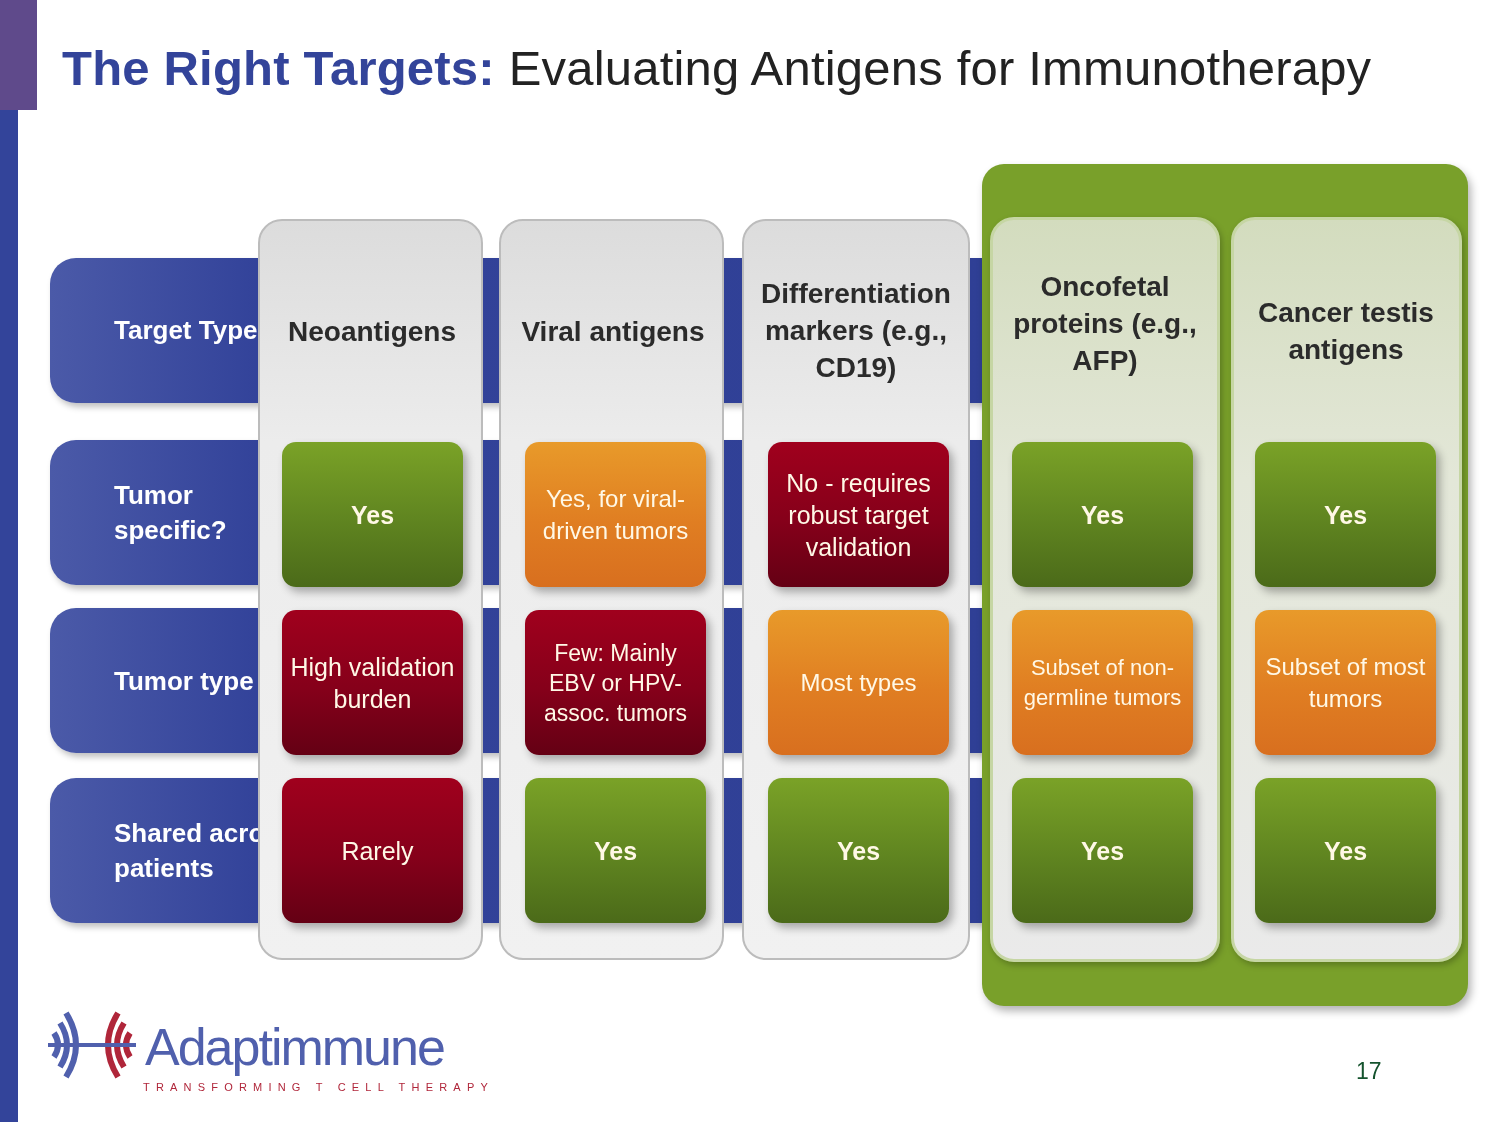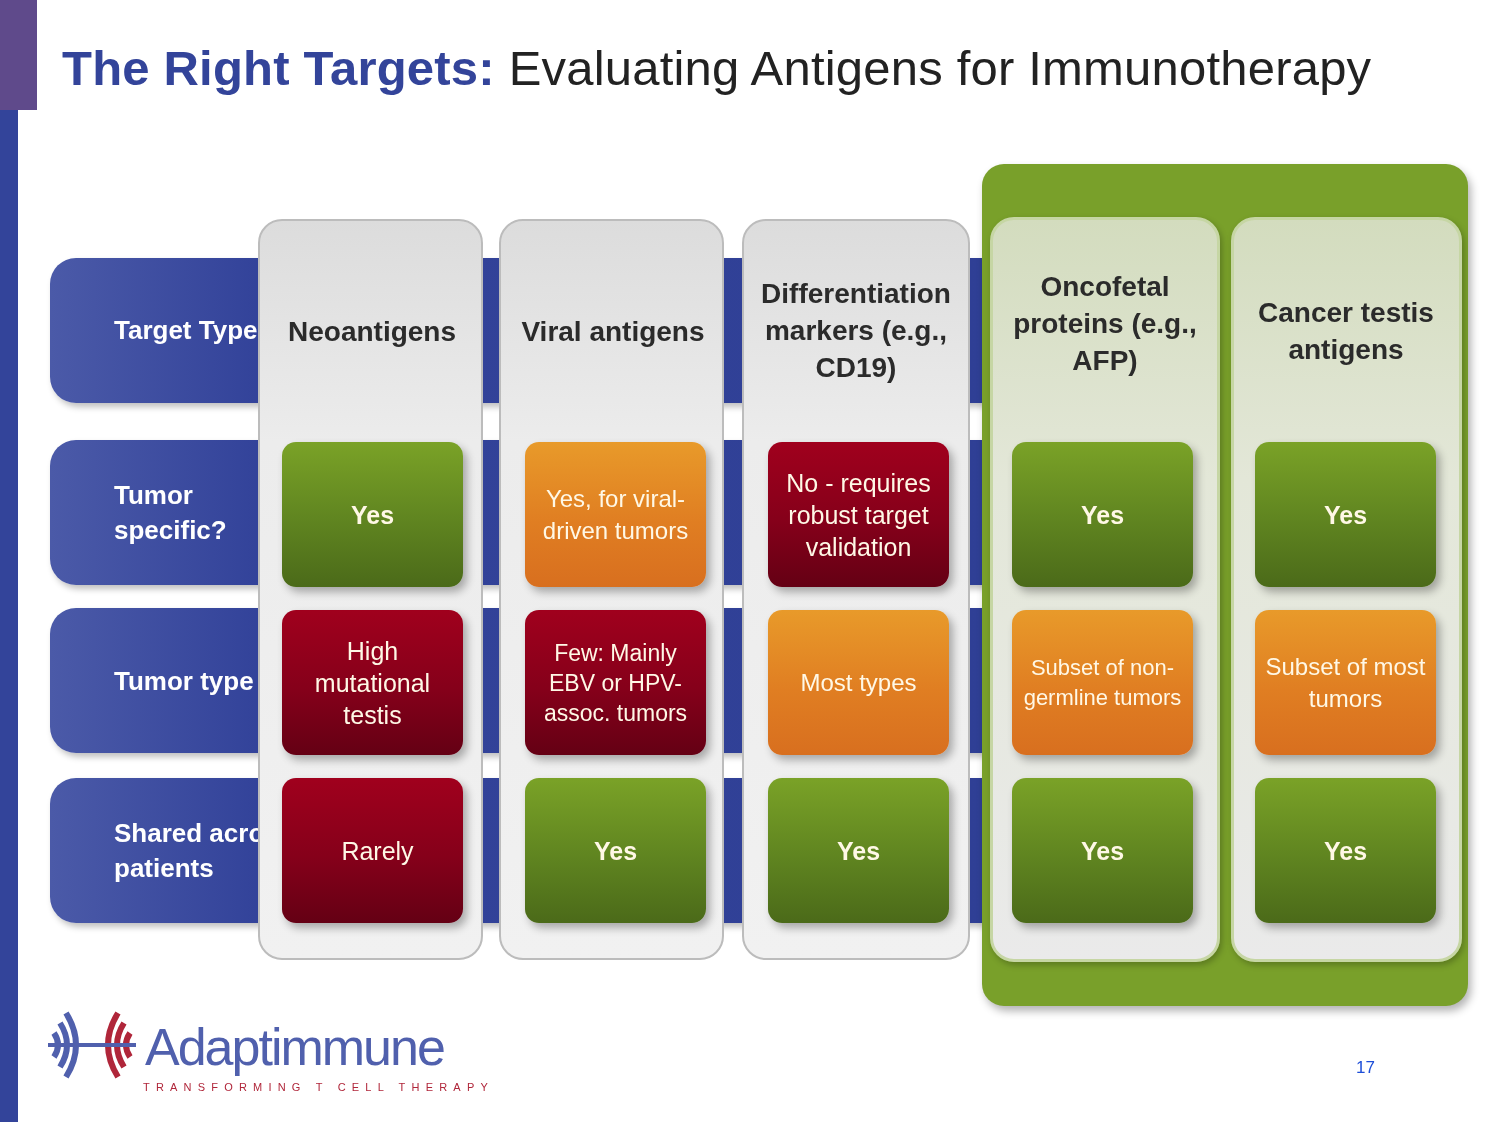--- a/index.html
+++ b/index.html
@@ -29,21 +29,21 @@
   .cell { width:181px; height:145px; border-radius:14px; display:flex; align-items:center; justify-content:center;
           text-align:center; color:#fff8e6; font-size:25px; line-height:32px; box-shadow:4px 5px 8px rgba(0,0,0,0.3);
           box-sizing:border-box; padding:0 6px; }
   .cell.green { background:linear-gradient(180deg,#7aa227 0%, #5f8420 55%, #4b6a19 100%); font-weight:bold; }
   .cell.orange { background:linear-gradient(180deg,#e89a2a 0%, #e07e22 55%, #d86f1f 100%); font-size:24px; }
   .cell.red { background:linear-gradient(180deg,#a0001d 0%, #85001a 55%, #640014 100%); }
 
   .logo-wrap { left:46px; top:1005px; }
   .logo-text { left:145px; top:1014px; font-size:52px; line-height:66px; color:#5060ad; letter-spacing:-2px; white-space:nowrap; }
   .tagline { left:143px; top:1081px; font-size:11px; font-weight:normal; color:#b0263a; letter-spacing:6.2px; white-space:nowrap; }
-  .page-num { left:1356px; top:1058px; font-size:17px; color:#1d4ed8; }
+  .page-num { left:1356px; top:1058px; font-size:23px; color:#14532d; }
 </style>
 </head>
 <body>
 
 <div class="abs accent-purple"></div>
 <div class="abs accent-blue"></div>
 
 <div class="abs title"><span class="bold">The Right Targets:</span><span> Evaluating Antigens for Immunotherapy</span></div>
 
 <div class="abs band" style="top:258px;"></div>
@@ -64,21 +64,21 @@
 <div class="abs col-green" style="left:990px; top:217px;"></div>
 <div class="abs col-green" style="left:1231px; top:217px; width:231px;"></div>
 
 <div class="abs head" style="left:262px; top:313px; width:220px;">Neoantigens</div>
 <div class="abs head" style="left:503px; top:313px; width:220px;">Viral antigens</div>
 <div class="abs head" style="left:746px; top:275px; width:220px;">Differentiation markers (e.g., CD19)</div>
 <div class="abs head" style="left:1000px; top:268px; width:210px; line-height:37px;text-align:center;">Oncofetal proteins (e.g., AFP)</div>
 <div class="abs head" style="left:1241px; top:294px; width:210px;">Cancer testis antigens</div>
 
 <div class="abs cell green" style="left:282px; top:442px;">Yes</div>
-<div class="abs cell red" style="left:282px; top:610px;">High mutational testis</div>
+<div class="abs cell red" style="left:282px; top:610px;">High validation burden</div>
 <div class="abs cell red" style="left:282px; top:778px;padding-left:16px;">Rarely</div>
 
 <div class="abs cell orange" style="left:525px; top:442px;">Yes, for viral-driven tumors</div>
 <div class="abs cell red" style="left:525px; top:610px; font-size:23px; line-height:30px;">Few: Mainly EBV or HPV-assoc. tumors</div>
 <div class="abs cell green" style="left:525px; top:778px;">Yes</div>
 
 <div class="abs cell red" style="left:768px; top:442px;">No - requires robust target validation</div>
 <div class="abs cell orange" style="left:768px; top:610px;">Most types</div>
 <div class="abs cell green" style="left:768px; top:778px;">Yes</div>
 

